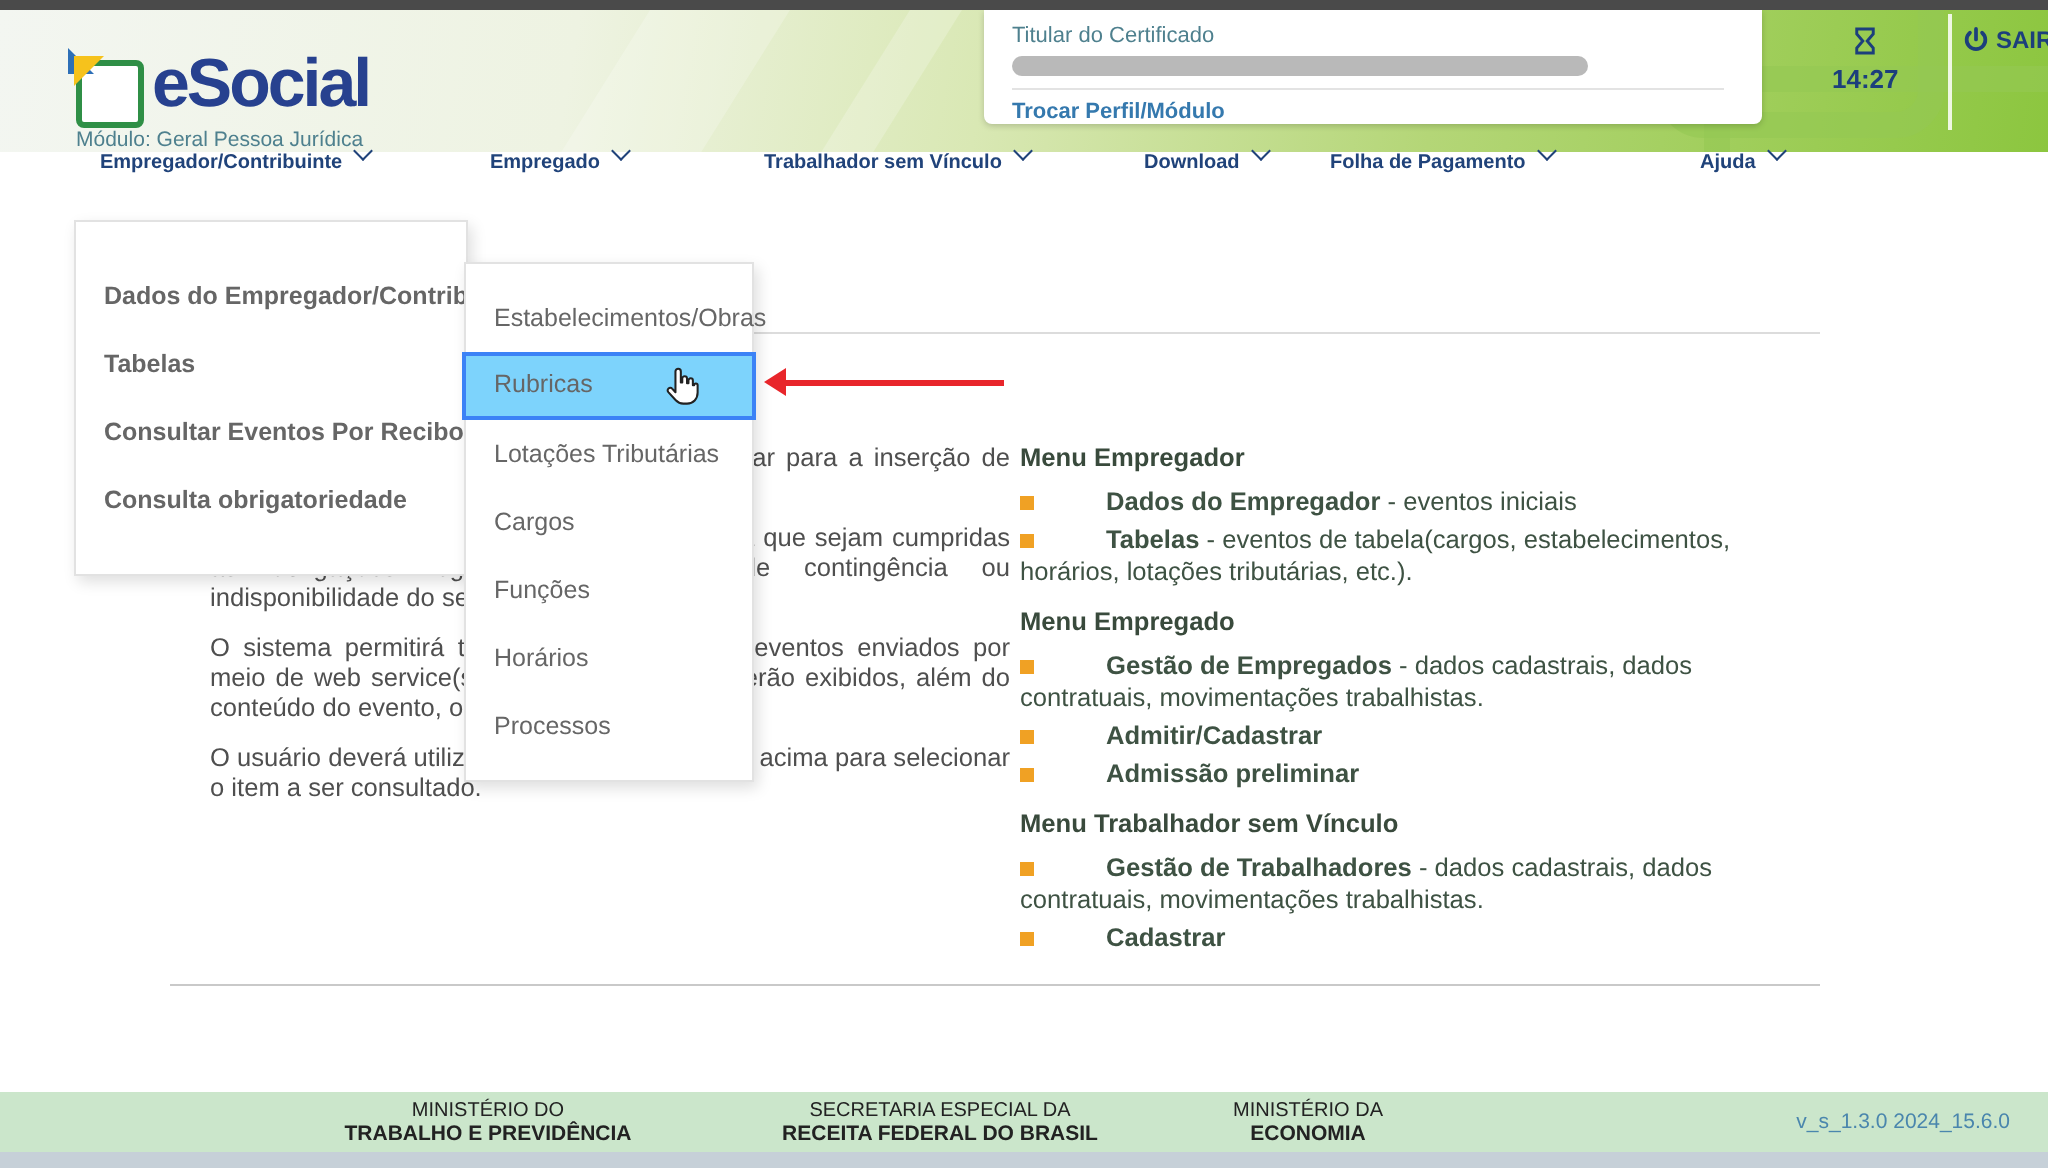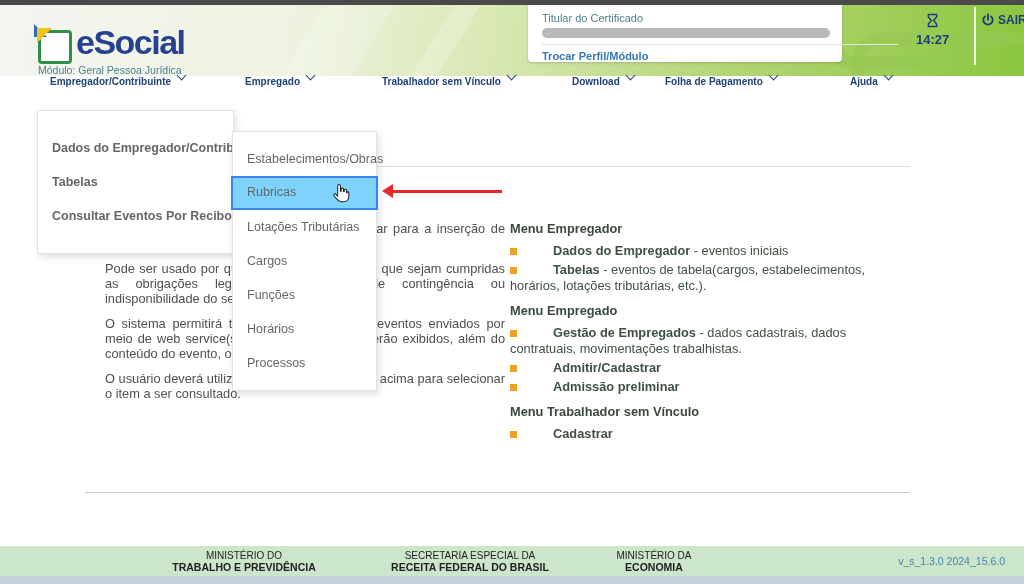--- a/index.html
+++ b/index.html
@@ -22,21 +22,21 @@
   .logo{position:absolute;left:38px;top:20px;display:flex;align-items:flex-start;}
   .logo-icon{position:relative;width:28px;height:28px;background:#fff;border:3px solid #2f8f46;
              border-radius:4px;margin-top:5px;}
   .fold-b{position:absolute;left:-7px;top:-9px;width:0;height:0;
           border-bottom:13px solid #2d6fb7;border-left:13px solid transparent;transform:rotate(90deg);}
   .fold-y{position:absolute;left:-4px;top:-5px;width:0;height:0;
           border-top:15px solid #f6c21c;border-right:15px solid transparent;}
   .brand{font-size:34px;font-weight:bold;color:#27418f;letter-spacing:-1.5px;line-height:1.05;margin-left:4px;}
   .module{position:absolute;left:38px;top:59px;font-size:10.5px;color:#4e808e;}
 
-  .cert{position:absolute;left:528px;top:0;width:314px;height:57px;background:#fff;
+  .cert{position:absolute;left:492px;top:0;width:389px;height:57px;background:#fff;
         border-radius:0 0 4px 4px;box-shadow:0 1px 3px rgba(0,0,0,.18);
         padding:7px 14px;box-sizing:border-box;}
   .cert-title{font-size:11px;color:#4e808e;}
   .redact{margin-top:4px;width:288px;height:10px;border-radius:5px;background:#b9b9b9;}
   .cert-div{margin-top:6px;height:1px;width:356px;background:#e3e3e3;}
   .trocar{margin-top:5px;font-size:11px;font-weight:bold;color:#3579ae;cursor:pointer;}
 
   .clock{position:absolute;left:916px;top:8px;display:flex;align-items:center;gap:4px;
          color:#1c3f7c;font-weight:bold;font-size:13px;flex-direction:column;}
   .hsep{position:absolute;left:974px;top:2px;width:2px;height:58px;background:rgba(255,255,255,.85);}
@@ -179,28 +179,30 @@
       <div class="mi"><span class="sq"></span><b>Tabelas</b><span> - eventos de tabela(cargos, estabelecimentos, horários, lotações tributárias, etc.).</span></div>
     </div>
     <div class="grp">
       <h4>Menu Empregado</h4>
       <div class="mi"><span class="sq"></span><b>Gestão de Empregados</b><span> - dados cadastrais, dados contratuais, movimentações trabalhistas.</span></div>
       <div class="mi"><span class="sq"></span><b>Admitir/Cadastrar</b><span></span></div>
       <div class="mi"><span class="sq"></span><b>Admissão preliminar</b><span></span></div>
     </div>
     <div class="grp">
       <h4>Menu Trabalhador sem Vínculo</h4>
+      <div class="mi"><span class="sq"></span><b>Gestão de Trabalhadores</b><span> - dados cadastrais, dados contratuais, movimentações trabalhistas.</span></div>
       <div class="mi"><span class="sq"></span><b>Cadastrar</b><span></span></div>
     </div>
   </div>
 
   <div class="dd dd1">
     <div class="di">Dados do Empregador/Contribuinte</div>
     <div class="di">Tabelas</div>
     <div class="di">Consultar Eventos Por Recibo</div>
+    <div class="di">Consulta obrigatoriedade</div>
   </div>
 
   <div class="dd dd2">
     <div class="di">Estabelecimentos/Obras</div>
     <div class="di hl">
       <span>Rubricas</span>
       <span class="hand">
         <svg width="19" height="21" viewBox="0 0 24 26">
           <path d="M8.5 3.2c0-1 .8-1.7 1.7-1.7s1.7.7 1.7 1.7v7h.9V7.7c0-.9.7-1.5 1.5-1.5s1.5.6 1.5 1.5v2.9h.9V8.9c0-.8.6-1.4 1.4-1.4s1.4.6 1.4 1.4v3h.8c0-.6.5-1.1 1.1-1.1.6 0 1.1.5 1.1 1.1v4.6c0 4-2.7 7-6.7 7h-2.3c-1.9 0-3.6-.8-4.8-2.1L4 16.2c-.6-.7-.6-1.7.1-2.3.7-.6 1.7-.6 2.3.1l2.1 2.3V3.2z" fill="#fff" stroke="#222" stroke-width="1.3" stroke-linejoin="round"></path>
         </svg>

